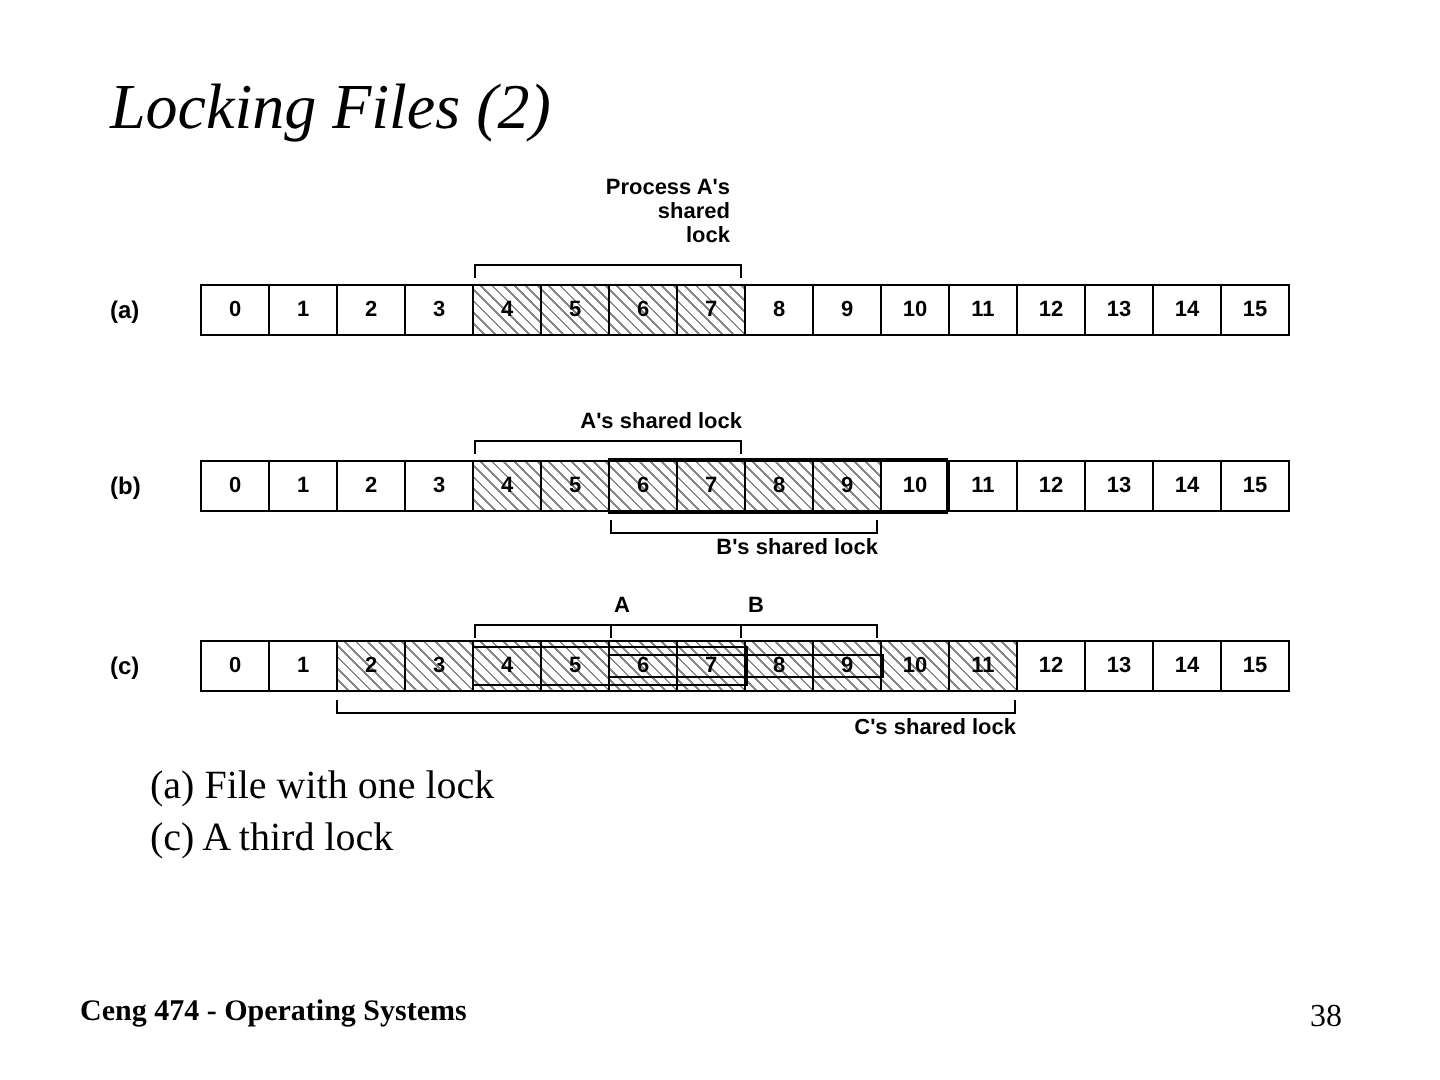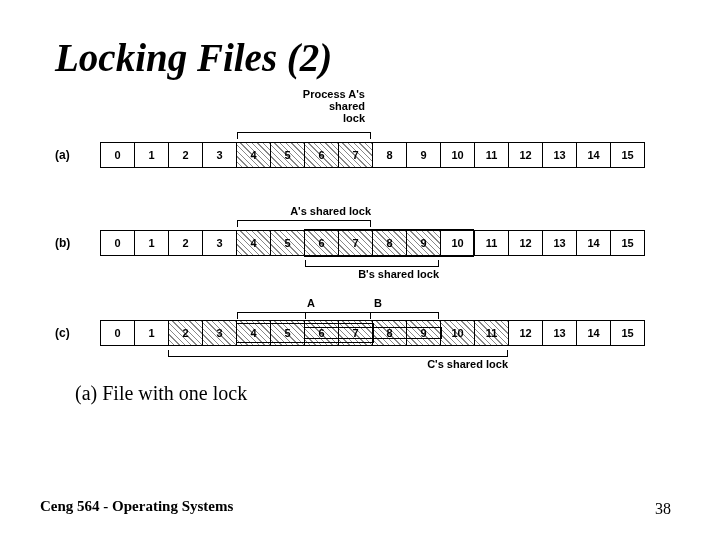--- a/index.html
+++ b/index.html
@@ -10,23 +10,23 @@
     background: #fff;
     font-family: "Times New Roman", Times, serif;
     color: #000;
     position: relative;
     overflow: hidden;
   }
   .title {
     position: absolute;
     top: 35px;
     left: 55px;
-    font-size: 39px;
+    font-size: 32px;
     font-style: italic;
-    font-weight: bold;
+    font-weight: normal;
   }
   .diagram-block {
     position: absolute;
     left: 55px;
     right: 55px;
     font-family: Arial, Helvetica, sans-serif;
     font-size: 11px;
     font-weight: bold;
   }
   .row-label {
@@ -310,16 +310,17 @@
       </div>
   </div>
   <div class="overlay" style="left:181px; top:3px; width:138px; height:20px;"></div>
   <div class="overlay" style="left:249px; top:7px; width:138px; height:12px;"></div>
 </div>
 <div class="brace brace-down" style="top:348px; left:168px; width:340px;"></div>
 <div class="small-label" style="top:358px; left:168px; width:340px;">C's shared lock</div>
 
 <div class="caption-list">
   <div>(a) File with one lock</div>
+  <div>(c) A third lock</div>
 </div>
 
-<div class="footer-left">Ceng 564 - Operating Systems</div>
+<div class="footer-left">Ceng 474 - Operating Systems</div>
 <div class="footer-right">38</div>
 
 </body></html>

